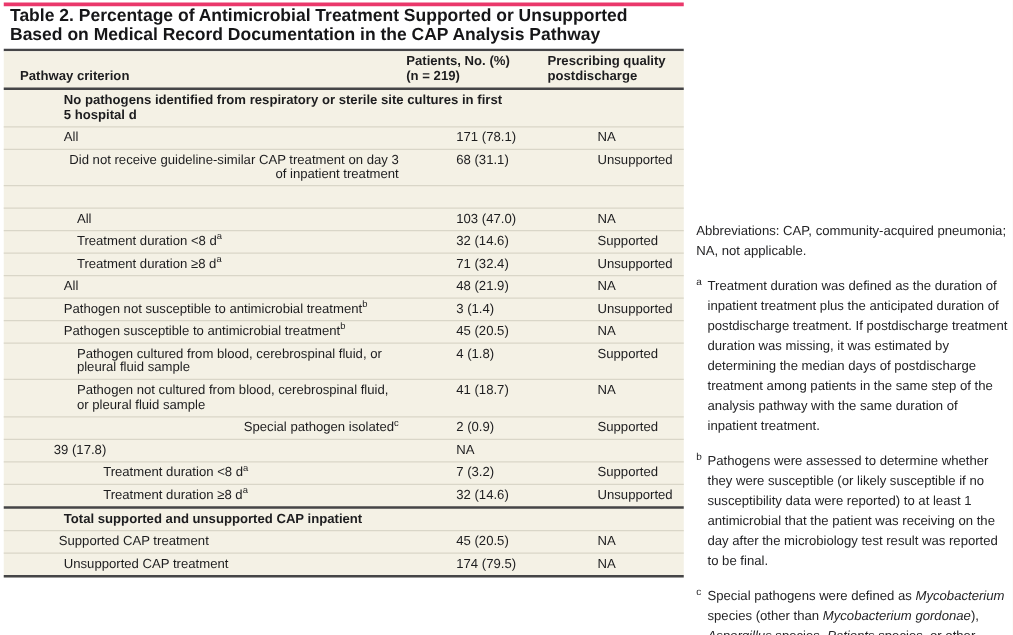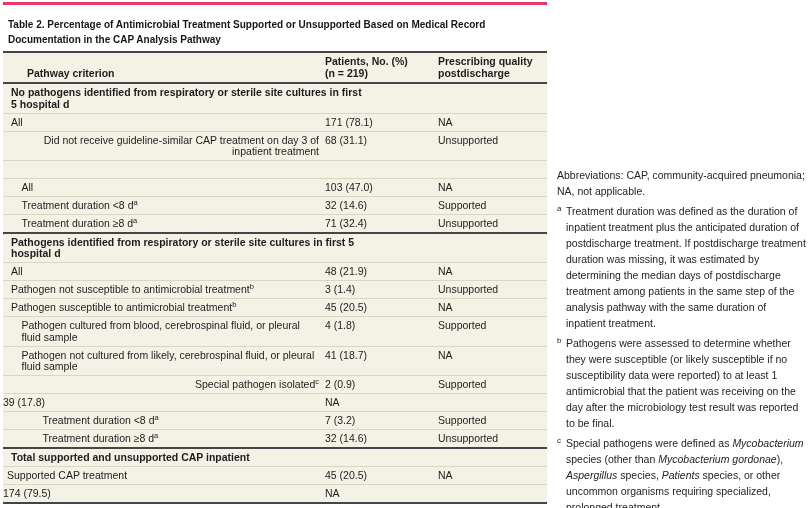--- a/index.html
+++ b/index.html
@@ -4,49 +4,49 @@
 <style>
   html,body{margin:0;padding:0;}
   .page{
     position:relative; width:810px; height:508px; overflow:hidden;
     background:#ffffff; font-family:"Liberation Sans",sans-serif;
     color:#1d1d1f; -webkit-font-smoothing:antialiased;
   }
   .table-panel{ position:absolute; left:3px; top:2px; width:544px; }
   .accent-rule{ height:3px; width:100%; }
   .table-title{
-    font-size:10px; font-weight:bold; line-height:15px;
-    padding:12px 8px 4px 5px; color:#161618;
+    font-size:14px; font-weight:bold; line-height:15px;
+    padding:0 8px 4px 5px; color:#161618;
     border-bottom:2px solid #454547; letter-spacing:0px;
   }
   .thead{
     display:grid; grid-template-columns:322px 113px 1fr;
     align-items:end; font-weight:bold; font-size:10.5px; line-height:12px;
     padding:2px 0 3px; border-bottom:2px solid #454547;
     white-space:pre-line;
   }
-  .thead .hc1{ padding-left:24px; }
+  .thead .hc1{ padding-left:13px; }
   .tbody{ border-bottom:2px solid #454547; }
   .trow{
     display:grid; grid-template-columns:322px 113px 1fr;
     align-items:start; font-size:10.5px; line-height:11.5px;
     padding:3px 0 2.5px; border-top:1px solid #d9d6c8;
   }
   .trow:first-child{ border-top:none; }
   .trow.section{ border-top:2px solid #454547; font-weight:bold; }
   .trow.section:first-child{ border-top:none; }
   .trow.section .lbl{ grid-column:1 / -1; max-width:352px; }
-  .cell{ min-height:11px; }
+  .cell{ min-height:11px;margin-left:40px; }
   .lbl{ padding-right:6px; }
   sup.rs{ font-size:7.5px; line-height:0; }
   .footnotes{
     position:absolute; left:557px; top:165px; width:251px;
     font-size:10.5px; line-height:16px; color:#242426;
   }
-  .footnotes p{ margin:2px 0 4px 0; }
+  .footnotes p{ margin:12px 0 4px 0; }
   p.fn{ padding-left:9px; }
   p.fn .mk{
     display:inline-block; width:9px; margin-left:-9px;
     font-size:8px; vertical-align:4px; line-height:0;
   }
   .fn i{ font-style:italic; }
 </style>
 </head>
 <body>
 
@@ -88,23 +88,20 @@
         <div class="trow">
           <div class="cell lbl" style="padding-left: 18.5px;">Treatment duration &lt;8 d<sup class="rs">a</sup></div>
           <div class="cell val">32 (14.6)</div>
           <div class="cell det">Supported</div>
         </div>
         <div class="trow">
           <div class="cell lbl" style="padding-left: 18.5px;">Treatment duration ≥8 d<sup class="rs">a</sup></div>
           <div class="cell val">71 (32.4)</div>
           <div class="cell det">Unsupported</div>
         </div>
-        <div class="trow section">
-          <div class="cell lbl" style="padding-left: 8px;">Pathogens identified from respiratory or sterile site cultures in first 5 hospital d</div>
-        </div>
         <div class="trow">
           <div class="cell lbl" style="padding-left: 8px;">All</div>
           <div class="cell val">48 (21.9)</div>
           <div class="cell det">NA</div>
         </div>
         <div class="trow">
           <div class="cell lbl" style="padding-left: 8px;">Pathogen not susceptible to antimicrobial treatment<sup class="rs">b</sup></div>
           <div class="cell val">3 (1.4)</div>
           <div class="cell det">Unsupported</div>
         </div>
@@ -112,21 +109,21 @@
           <div class="cell lbl" style="padding-left: 8px;">Pathogen susceptible to antimicrobial treatment<sup class="rs">b</sup></div>
           <div class="cell val">45 (20.5)</div>
           <div class="cell det">NA</div>
         </div>
         <div class="trow">
           <div class="cell lbl" style="padding-left: 18.5px;">Pathogen cultured from blood, cerebrospinal fluid, or pleural fluid sample</div>
           <div class="cell val">4 (1.8)</div>
           <div class="cell det">Supported</div>
         </div>
         <div class="trow">
-          <div class="cell lbl" style="padding-left: 18.5px;">Pathogen not cultured from likely, cerebrospinal fluid, or pleural fluid sample</div>
+          <div class="cell lbl" style="padding-left: 18.5px;">Pathogen not cultured from blood, cerebrospinal fluid, or pleural fluid sample</div>
           <div class="cell val">41 (18.7)</div>
           <div class="cell det">NA</div>
         </div>
         <div class="trow">
           <div class="cell lbl" style="padding-left: 34px; text-align: right;">Special pathogen isolated<sup class="rs">c</sup></div>
           <div class="cell val">2 (0.9)</div>
           <div class="cell det">Supported</div>
         </div>
         <div class="trow">
           <div class="cell val">39 (17.8)</div>
@@ -144,20 +141,21 @@
         </div>
         <div class="trow section">
           <div class="cell lbl" style="padding-left: 8px;">Total supported and unsupported CAP inpatient</div>
         </div>
         <div class="trow">
           <div class="cell lbl" style="padding-left: 4px;">Supported CAP treatment</div>
           <div class="cell val">45 (20.5)</div>
           <div class="cell det">NA</div>
         </div>
         <div class="trow">
+          <div class="cell lbl" style="padding-left: 8px;">Unsupported CAP treatment</div>
           <div class="cell val">174 (79.5)</div>
           <div class="cell det">NA</div>
         </div>
       </div>
   </div>
 
   <div class="footnotes" id="footnotes">
     <p>Abbreviations: CAP, community-acquired pneumonia; NA, not applicable.</p>
   <p class="fn"><sup class="mk">a</sup>Treatment duration was defined as the duration of inpatient treatment plus the anticipated duration of postdischarge treatment. If postdischarge treatment duration was missing, it was estimated by determining the median days of postdischarge treatment among patients in the same step of the analysis pathway with the same duration of inpatient treatment.</p>
       <p class="fn"><sup class="mk">b</sup>Pathogens were assessed to determine whether they were susceptible (or likely susceptible if no susceptibility data were reported) to at least 1 antimicrobial that the patient was receiving on the day after the microbiology test result was reported to be final.</p>

